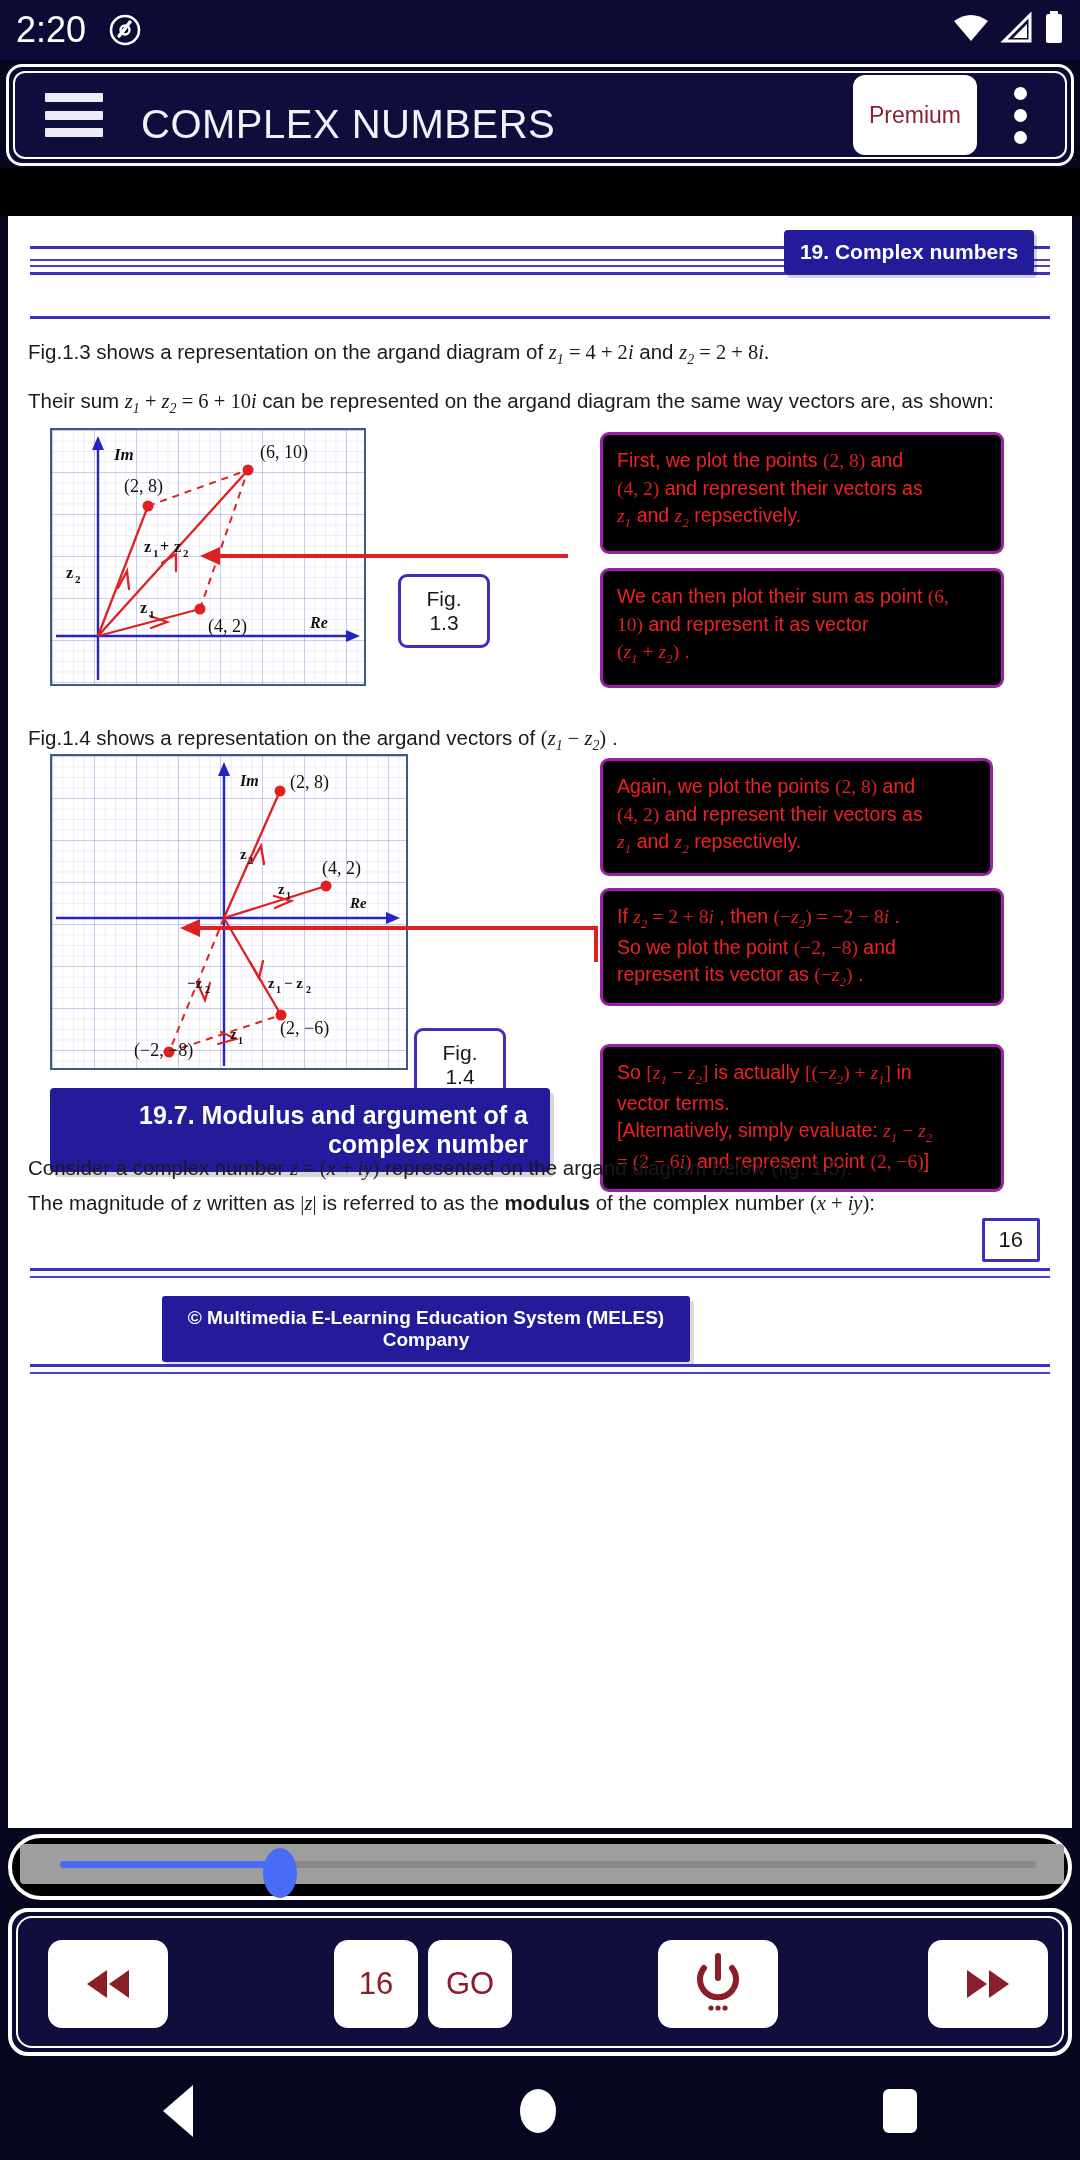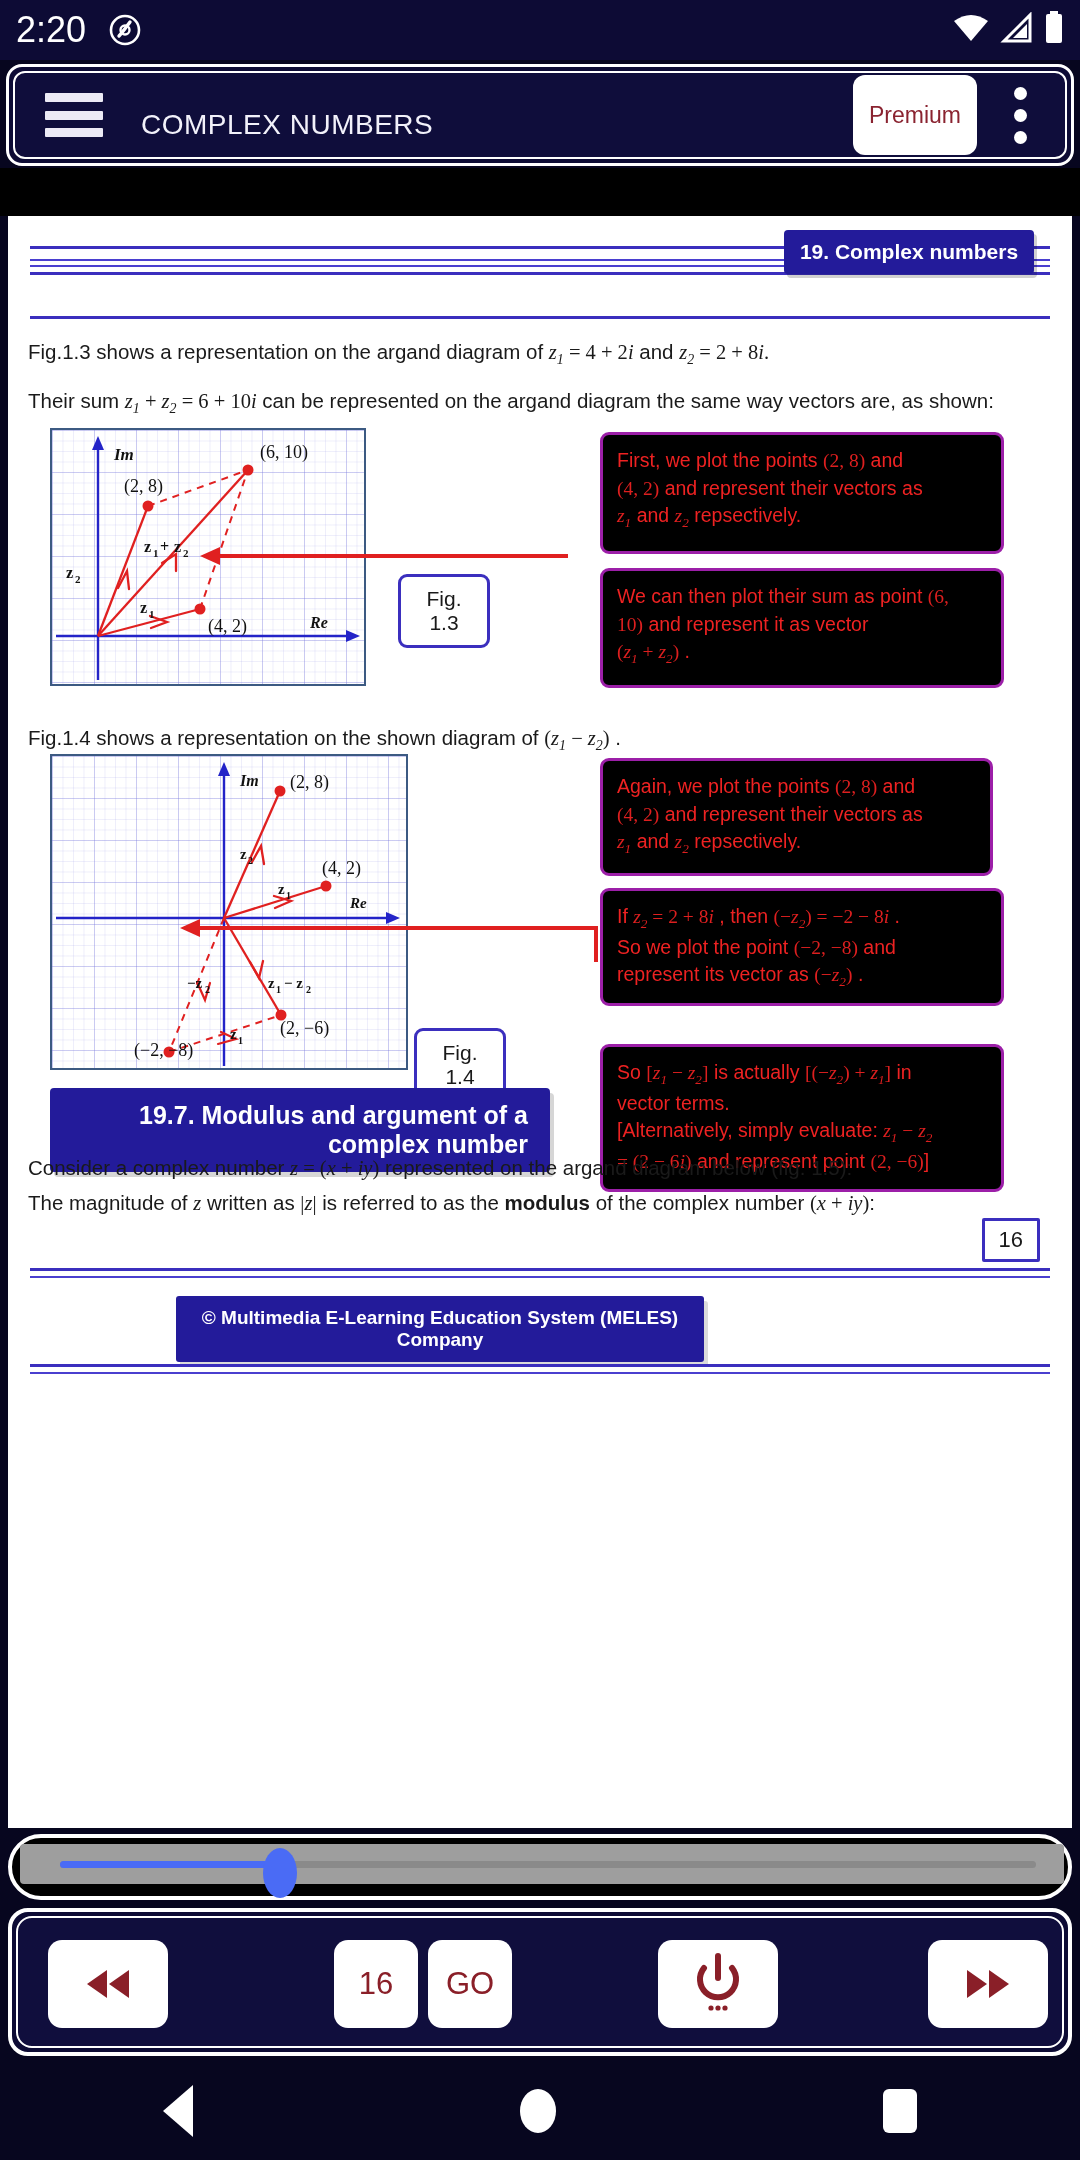--- a/index.html
+++ b/index.html
@@ -30,21 +30,21 @@
   }
   .appbar {
     width: 100%; height: 100%;
     border: 2px solid #ffffff; border-radius: 12px;
     background: #0f0d3b;
     display: flex; align-items: center; padding: 0 18px;
   }
   .hamburger { width: 58px; height: 44px; display: flex; flex-direction: column; justify-content: space-between; margin-left: 12px; cursor: pointer; }
   .hamburger i { display: block; height: 9px; background: #eceaf5; border-radius: 1px; }
   .appbar-title {
-    color: #f2f1fa; font-size: 28px; letter-spacing: 0.5px;
+    color: #f2f1fa; font-size: 40px; letter-spacing: 0.5px;
     margin-left: 38px; white-space: nowrap;
     font-family: "Liberation Sans", sans-serif; font-weight: 400; margin-top: 19px;
   }
   .premium-btn {
     margin-left: auto; background: #ffffff; border-radius: 12px;
     width: 124px; height: 80px; display: flex; align-items: center; justify-content: center;
     color: #8a2330; font-size: 23px; cursor: pointer;
   }
   .kebab { width: 54px; margin-left: 16px; display: flex; flex-direction: column; align-items: center; gap: 9px; cursor: pointer; }
   .kebab i { width: 13px; height: 13px; border-radius: 50%; background: #ffffff; display: block; }
@@ -305,21 +305,21 @@
 
     <div class="callout" style="left:592px; top:352px; width:404px; height:120px;">
       <div>We can then plot their sum as point <span class="mr">(6,</span></div>
       <div><span class="mr">10)</span>  and represent it as vector</div>
       <div><span class="mr">(</span><span class="mi">z</span><sub class="mi">1</sub><span class="mr"> + </span><span class="mi">z</span><sub class="mi">2</sub><span class="mr">)</span> .</div>
     </div>
 
     <div class="figlabel" style="left:390px; top:358px; width:92px;">Fig. 1.3</div>
 
     <div class="ptext" style="left:20px; top:510px;">
-      <span>Fig.1.4 shows a representation on the shown diagram of  </span><span class="mr">(</span><span class="mi">z</span><sub class="mi">1</sub><span class="mr"> − </span><span class="mi">z</span><sub class="mi">2</sub><span class="mr">)</span><span> .</span>
+      <span>Fig.1.4 shows a representation on the argand vectors of  </span><span class="mr">(</span><span class="mi">z</span><sub class="mi">1</sub><span class="mr"> − </span><span class="mi">z</span><sub class="mi">2</sub><span class="mr">)</span><span> .</span>
     </div>
 
     <div class="diagram" style="left:42px; top:538px; width:358px; height:316px;">
       <svg width="354" height="312" viewBox="0 0 354 312">
 
         <line x1="172" y1="310" x2="172" y2="14" stroke="#2323c8" stroke-width="2.4"></line>
         <polygon points="172,6 166,20 178,20" fill="#2323c8"></polygon>
         <line x1="4" y1="162" x2="338" y2="162" stroke="#2323c8" stroke-width="2.4"></line>
         <polygon points="348,162 334,156 334,168" fill="#2323c8"></polygon>
 
@@ -403,21 +403,21 @@
 
     <div class="ptext" style="left:20px; top:975px;">
       <span>The magnitude of  </span><span class="mi">z</span><span>  written as  </span><span class="mr">|</span><span class="mi">z</span><span class="mr">|</span><span>  is referred to as the </span><b>modulus</b><span> of the complex number  </span><span class="mr">(</span><span class="mi">x</span><span class="mr"> + </span><span class="mi">iy</span><span class="mr">)</span><span>:</span>
     </div>
 
     <div class="pagenum-box" style="right:32px; top:1002px;">16</div>
 
     <div class="rule-group rule-a" style="top:1052px;"></div>
     <div class="rule-group rule-thin" style="top:1060px;"></div>
 
-    <div class="copyright" style="left:154px; top:1080px; width:528px;margin-left:14px;">© Multimedia E-Learning Education System (MELES) Company</div>
+    <div class="copyright" style="left:154px; top:1080px; width:528px;">© Multimedia E-Learning Education System (MELES) Company</div>
 
     <div class="rule-group rule-a" style="top:1148px;"></div>
     <div class="rule-group rule-thin" style="top:1156px;"></div>
   </div>
 
   <div class="seek-outer">
     <div class="seek-inner">
       <div class="seek-track"></div>
       <div class="seek-fill"></div>
       <div class="seek-thumb"></div>

